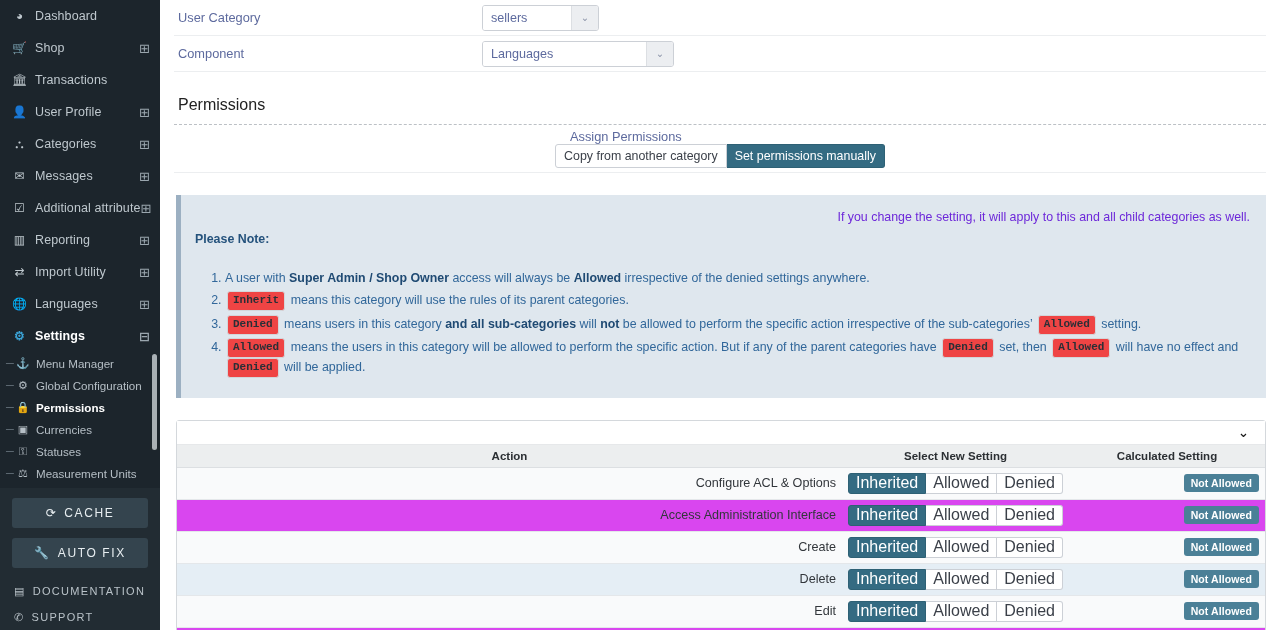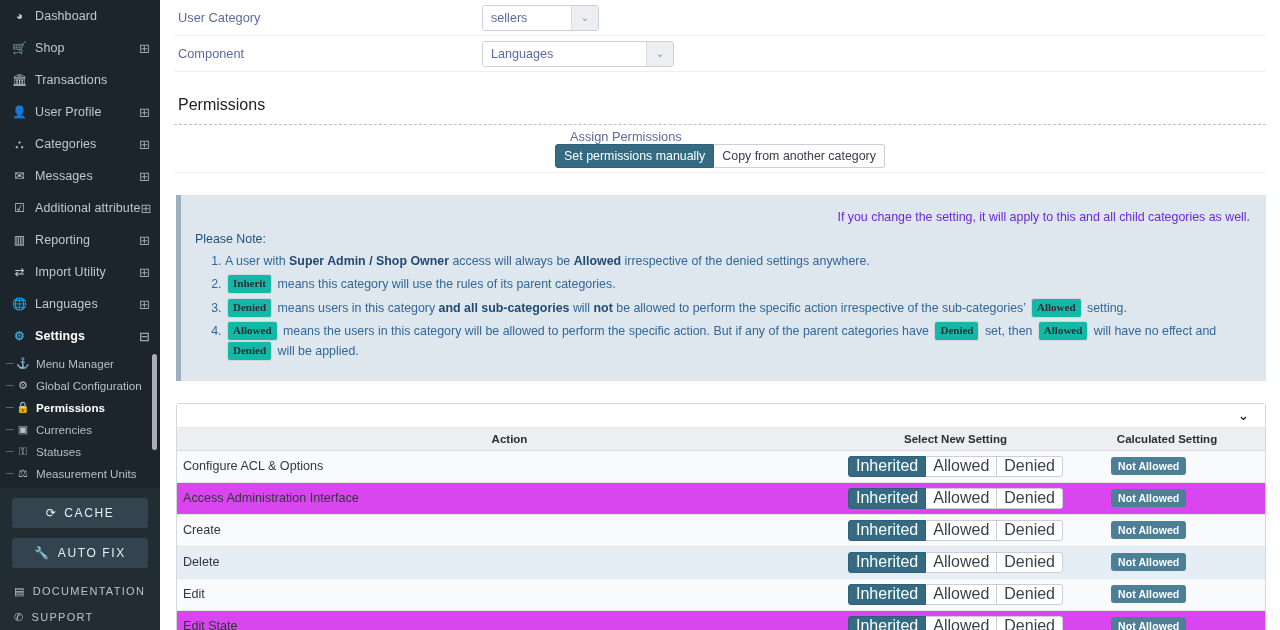--- a/index.html
+++ b/index.html
@@ -210,29 +210,29 @@
   .alert {
     margin: 22px 0 0 2px;
     background: #dfe7ee;
     border-left: 5px solid #9cb0c2;
     padding: 14px 16px 16px 14px;
     color: #2f5d86;
     font-size: 12.4px;
     line-height: 1.45;
   }
   .alert .lead { margin-bottom: 4px; color: #6d28d9; text-align: right; }
-  .alert .notehead { font-weight: normal; color: #24527c; margin-bottom: 4px; }
+  .alert .notehead { font-weight: bold; color: #24527c; margin-bottom: 21px; }
   .alert ol { margin: 0 0 0 30px; }
   .alert ol li { margin-bottom: 3.5px; color: #31679a; }
   .alert b { color: #1f4a73; }
   .code {
     display: inline-block;
-    font-family: Liberation Serif, serif;
+    font-family: Liberation Mono, monospace;
     font-size: 11px;
-    background: #14b8a6;
+    background: #ef4444;
     border: 1px solid #d3d6da;
     border-radius: 3px;
     padding: 1px 5px;
     color: #2a2f36;
     font-weight: bold;
     margin: 0 2px;
     vertical-align: 1px;
   }
 
   
@@ -272,20 +272,21 @@
   table.perm th.c-action { padding-left: 6px; }
   table.perm th.c-select { width: 224px; }
   table.perm th.c-calc { width: 196px; }
   table.perm td {
     padding: 5px 6px;
     font-size: 12.6px;
     color: #32363b;
     border-bottom: 1px solid #e4e7ea;
     vertical-align: middle;
     height: 29px;
+    text-align: right;
   }
   table.perm tr.odd td { background: #f9fafb; }
   table.perm tr.even td { background: #d946ef; }
   table.perm tr.hl td { background: #e5eef5; }
 
   .tri { display: inline-flex; }
   .tri .tbtn {
     height: 21px;
     display: flex;
     align-items: center;
@@ -447,22 +448,22 @@
         <div class="scaret">⌄</div>
       </div>
     </div>
 
     <div class="section-title">Permissions</div>
     <div class="dotted"></div>
 
     <div class="form-row" style="border-bottom:1px solid #eceef0;flex-direction:column;">
       <div class="flabel">Assign Permissions</div>
       <div class="btn-group" id="mode-group">
+          <div class="bg-btn">Copy from another category</div>
           <div class="bg-btn on">Set permissions manually</div>
-          <div class="bg-btn">Copy from another category</div>
         </div>
     </div>
 
     <div class="alert">
       <div class="lead">If you change the setting, it will apply to this and all child categories as well.</div>
       <div class="notehead">Please Note:</div>
       <ol>
         <li>
           <span>A user with </span><b>Super Admin / Shop Owner</b><span> access will always be </span><b>Allowed</b><span> irrespective of the denied settings anywhere.</span>
         </li>

